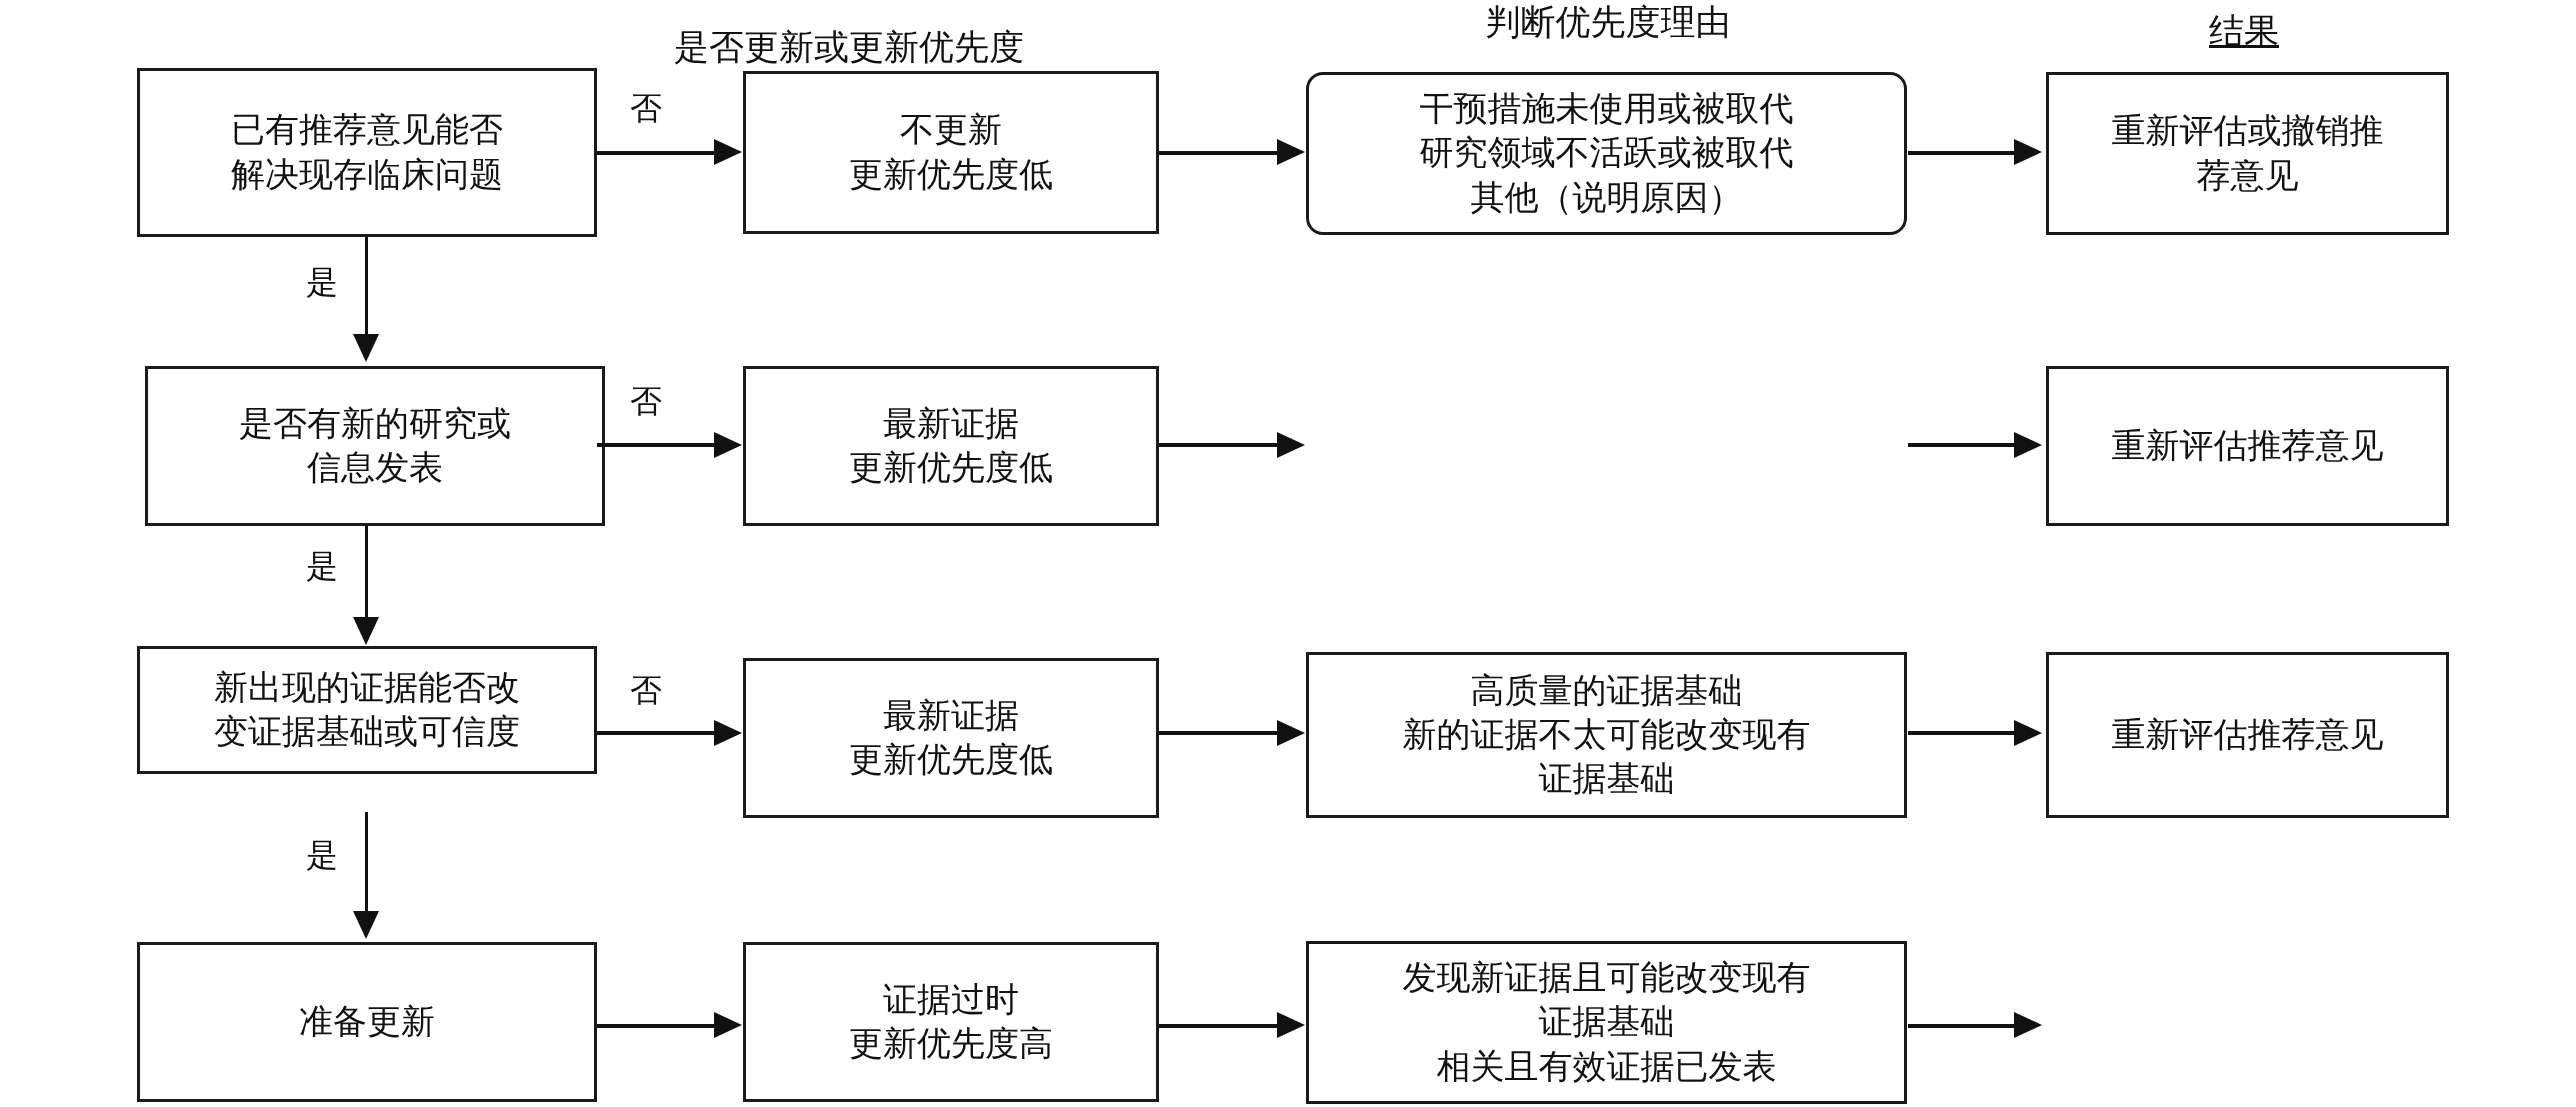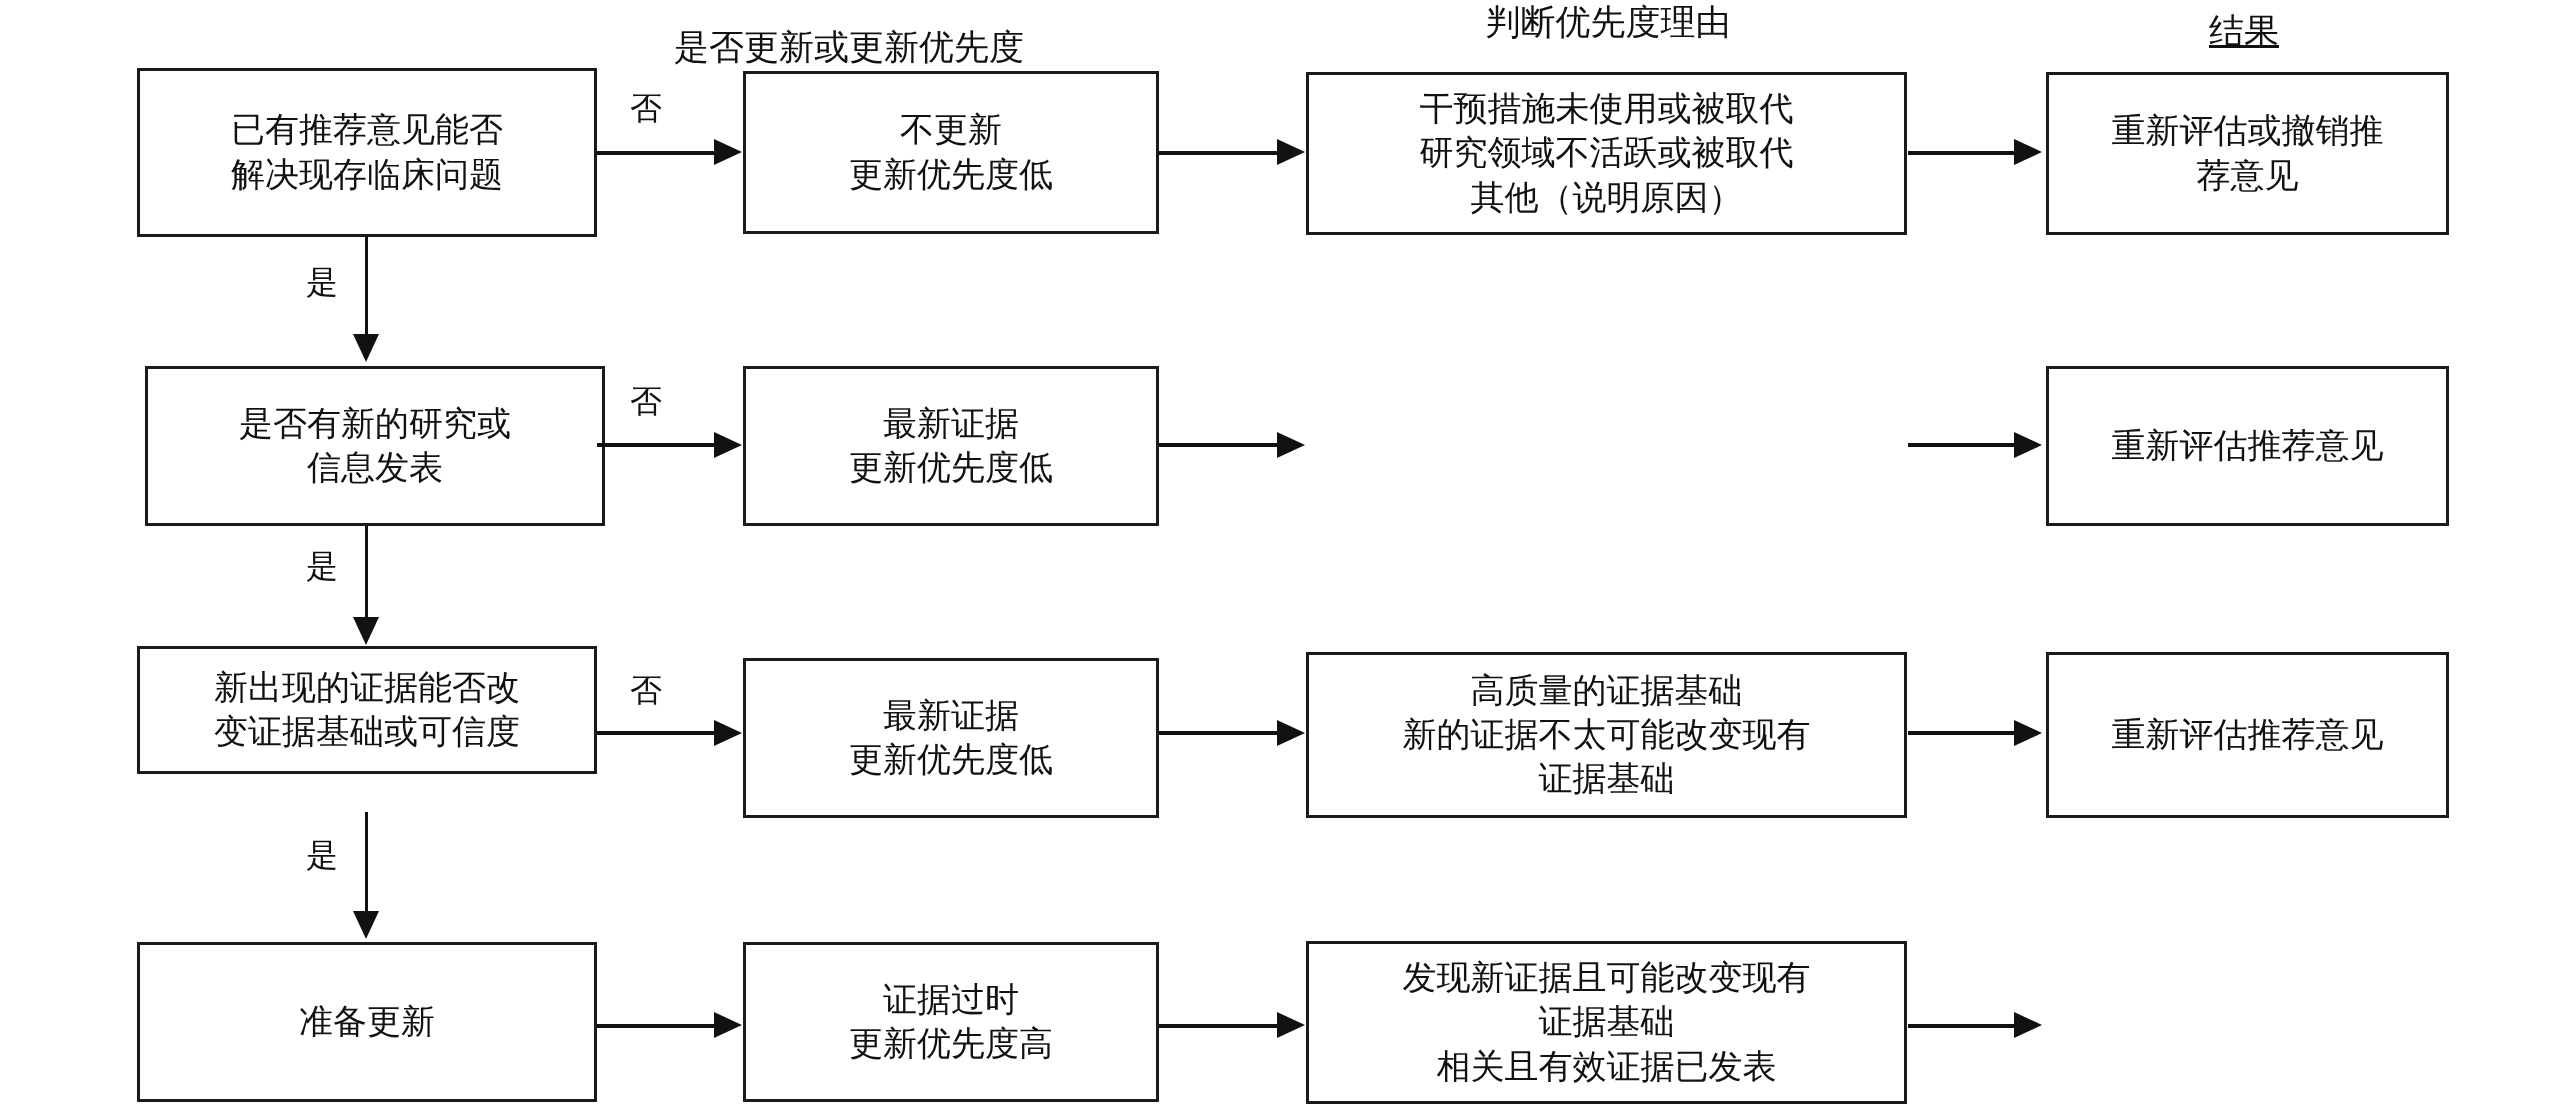--- a/index.html
+++ b/index.html
@@ -106,21 +106,21 @@
   <div class="edge-label" style="left:630px; top:92px;">否</div>
 
   <div class="node" style="left:743px; top:71px; width:416px; height:163px;">
     <span class="node-text">不更新
 更新优先度低</span>
   </div>
 
   <div class="h-line" style="left:1159px; top:151px; width:122px;"></div>
   <div class="arrow-right" style="left:1277px; top:139px;"></div>
 
-  <div class="node" style="left:1306px; top:72px; width:601px; height:163px;">
+  <div class="node" style="left:1306px; top:72px; width:601px; height:163px;border-radius:17px;">
     <span class="node-text">干预措施未使用或被取代
 研究领域不活跃或被取代
 其他（说明原因）</span>
   </div>
 
   <div class="h-line" style="left:1908px; top:151px; width:108px;"></div>
   <div class="arrow-right" style="left:2014px; top:139px;"></div>
 
   <div class="node" style="left:2046px; top:72px; width:403px; height:163px;">
     <span class="node-text">重新评估或撤销推

